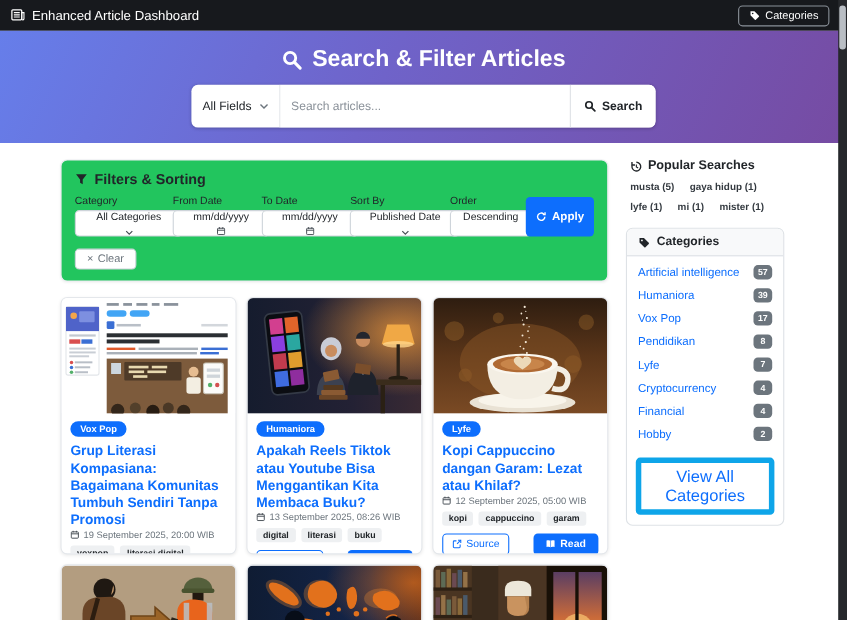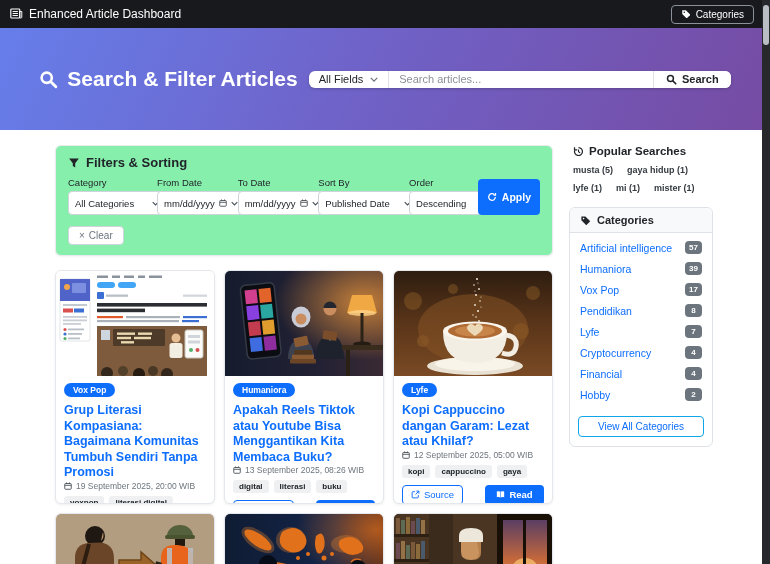--- a/index.html
+++ b/index.html
@@ -9,59 +9,59 @@
   
   .navbar{height:28px;background:#17191d;display:flex;align-items:center;justify-content:space-between;padding:0 16px 0 10px;}
   .brand{display:flex;align-items:flex-start;gap:6px;color:#fff;font-size:12px;}
   .nav-cat-btn{display:flex;align-items:center;gap:5px;background:transparent;border:1px solid #8a9199;color:#fff;font-size:10px;padding:3px 9px;border-radius:4px;cursor:pointer;font-family:inherit;}
 
   
   .scrollbar{position:absolute;top:0;right:0;width:8px;height:564px;background:#26282c;z-index:50;}
   .scroll-thumb{position:absolute;top:5px;left:1px;width:6px;height:40px;background:#b9bec4;border-radius:3px;}
 
   
-  .hero{height:102px;background:linear-gradient(115deg,#667eea 0%,#6f63c9 45%,#764ba2 100%);display:flex;align-items:center;justify-content:center;gap:11px;}
+  .hero{height:102px;background:linear-gradient(115deg,#667eea 0%,#6f63c9 45%,#764ba2 100%);display:flex;flex-direction:column;align-items:center;justify-content:center;gap:11px;}
   .hero-title{display:flex;align-items:center;gap:9px;color:#fff;font-size:21px;font-weight:bold;}
-  .searchbar{width:422px;height:17px;background:#fff;border-radius:6px;display:flex;align-items:stretch;overflow:hidden;box-shadow:0 1px 3px rgba(0,0,0,.2);}
+  .searchbar{width:422px;height:39px;background:#fff;border-radius:6px;display:flex;align-items:stretch;overflow:hidden;box-shadow:0 1px 3px rgba(0,0,0,.2);}
   .field-select{display:flex;align-items:center;gap:7px;padding:0 10px;font-size:11px;color:#212529;border-right:1px solid #dee2e6;cursor:pointer;white-space:nowrap;}
   .search-input{flex:1;border:none;outline:none;font-size:11px;padding:0 10px;color:#212529;min-width:0;font-family:inherit;}
   .search-input::placeholder{color:#8a9199;}
   .search-btn{display:flex;align-items:center;gap:5px;padding:0 12px;font-size:11px;font-weight:bold;color:#212529;background:#fff;border:none;border-left:1px solid #dee2e6;cursor:pointer;font-family:inherit;}
 
   
   .main{display:flex;gap:16px;padding:15px 57px 0 55px;align-items:flex-start;}
   .left-col{flex:1;min-width:0;}
   .right-col{width:144px;flex:none;}
 
   
-  .filters-card{border:1px solid #e9ecef;border-radius:6px;background:#86efac;box-shadow:0 1px 2px rgba(0,0,0,.05);padding:9px 12px 10px;}
+  .filters-card{border:1px solid #e9ecef;border-radius:6px;background:#22c55e;box-shadow:0 1px 2px rgba(0,0,0,.05);padding:9px 12px 10px;}
   .filters-title{display:flex;align-items:center;gap:6px;font-size:13px;font-weight:bold;color:#212529;margin-bottom:7px;}
   .filters-row{display:flex;gap:6px;align-items:flex-end;}
   .ffield{min-width:0;}
   .flabel{font-size:9.5px;color:#212529;margin-bottom:3px;white-space:nowrap;}
-  .control{height:22px;border:1px solid #ced4da;border-radius:4px;display:flex;align-items:center;justify-content:space-between;gap:3px;padding:0 6px;font-size:9.5px;color:#212529;background:#fff;cursor:pointer;overflow:hidden;white-space:nowrap;}
+  .control{height:22px;border:1px solid #ced4da;border-radius:4px;display:flex;align-items:center;justify-content:space-between;gap:3px;padding:0 6px;font-size:9.5px;color:#212529;background:#fff;cursor:pointer;overflow:hidden;white-space:nowrap;flex-direction:column;}
   .w-cat{width:84px;}.w-date{width:74px;}.w-sort{width:86px;}.w-ord{width:60px;gap:48px;}
   .apply-btn{height:36px;background:#0d6efd;border:none;border-radius:4px;color:#fff;font-size:10.5px;font-weight:bold;display:flex;align-items:center;gap:5px;padding:0 9px;cursor:pointer;flex:none;font-family:inherit;}
   .clear-btn{margin-top:11px;display:inline-flex;align-items:center;gap:4px;border:1px solid #ced4da;background:#fff;color:#6c757d;font-size:10px;padding:3px 10px;border-radius:4px;cursor:pointer;font-family:inherit;}
 
   
   .popular{padding:0 2px 0 4px;}
   .popular-title{display:flex;align-items:center;gap:5px;font-size:11.5px;font-weight:bold;color:#212529;margin-bottom:8px;}
   .popular-items{display:flex;flex-wrap:wrap;gap:8px 14px;}
   .pop-item{font-size:9px;font-weight:bold;color:#343a40;cursor:pointer;white-space:nowrap;}
 
   
   .cat-card{margin-top:14px;border:1px solid #dee2e6;border-radius:6px;overflow:hidden;background:#fff;}
   .cat-header{background:#f8f9fa;border-bottom:1px solid #dee2e6;padding:6px 10px;font-size:11px;font-weight:bold;color:#212529;display:flex;align-items:center;gap:6px;}
   .cat-list{padding:4px 0;}
   .cat-item{display:flex;align-items:center;justify-content:space-between;padding:4px 10px;}
   .cat-name{color:#0d6efd;font-size:10.5px;cursor:pointer;}
   .cat-badge{background:#6c757d;color:#fff;font-size:8px;font-weight:bold;padding:2px 4px;border-radius:4px;min-width:9px;text-align:center;}
   .cat-footer{padding:7px 8px 9px;}
-  .viewall-btn{width:100%;background:#fff;border:1px solid #0ea5e9;color:#0d6efd;font-size:10px;padding:4px 16px;border-radius:4px;cursor:pointer;font-family:inherit;}
+  .viewall-btn{width:100%;background:#fff;border:5px solid #0ea5e9;color:#0d6efd;font-size:15px;padding:4px 16px;border-radius:4px;cursor:pointer;font-family:inherit;}
 
   
   .grid{display:grid;grid-template-columns:repeat(3,1fr);gap:9px;margin-top:14px;}
   .card{border:1px solid #e4e7eb;border-radius:6px;overflow:hidden;background:#fff;box-shadow:0 1px 3px rgba(0,0,0,.07);display:flex;flex-direction:column;height:232px;}
   .card.partial{height:232px;}
   .card-img{height:105px;flex:none;}
   .card-img svg{width:100%;height:105px;}
   .card-body{padding:7px 8px 8px;display:flex;flex-direction:column;flex:1;}
   .cat-pill{align-self:flex-start;background:#0d6efd;color:#fff;font-size:8.5px;font-weight:bold;padding:2px 9px;border-radius:9px;}
   .card-title{margin:6px 0 0;color:#0d6efd;font-size:12.5px;font-weight:bold;line-height:1.24;cursor:pointer;}
@@ -462,21 +462,21 @@
                   <line x1="1.5" y1="6.6" x2="14.5" y2="6.6" stroke="#495057" stroke-width="1.8"></line>
                   <line x1="5" y1="1" x2="5" y2="4" stroke="#495057" stroke-width="1.8"></line>
                   <line x1="11" y1="1" x2="11" y2="4" stroke="#495057" stroke-width="1.8"></line>
                 </svg>
               </span>
             <span>12 September 2025, 05:00 WIB</span>
           </div>
           <div class="tags">
             <span class="tag">kopi</span>
             <span class="tag">cappuccino</span>
-            <span class="tag">gaya</span>
+            <span class="tag">garam</span>
           </div>
           <div class="card-actions">
             <button class="src-btn">
               <span class="icon">
                   <svg width="9" height="9" viewBox="0 0 16 16">
                     <path d="M7 3H3.5A1.5 1.5 0 0 0 2 4.5v8A1.5 1.5 0 0 0 3.5 14h8a1.5 1.5 0 0 0 1.5-1.5V9" fill="none" stroke="#0d6efd" stroke-width="1.7"></path>
                     <path d="M9.5 2H14v4.5" fill="none" stroke="#0d6efd" stroke-width="1.7"></path>
                     <line x1="14" y1="2" x2="8" y2="8" stroke="#0d6efd" stroke-width="1.7"></line>
                   </svg>
                 </span>

